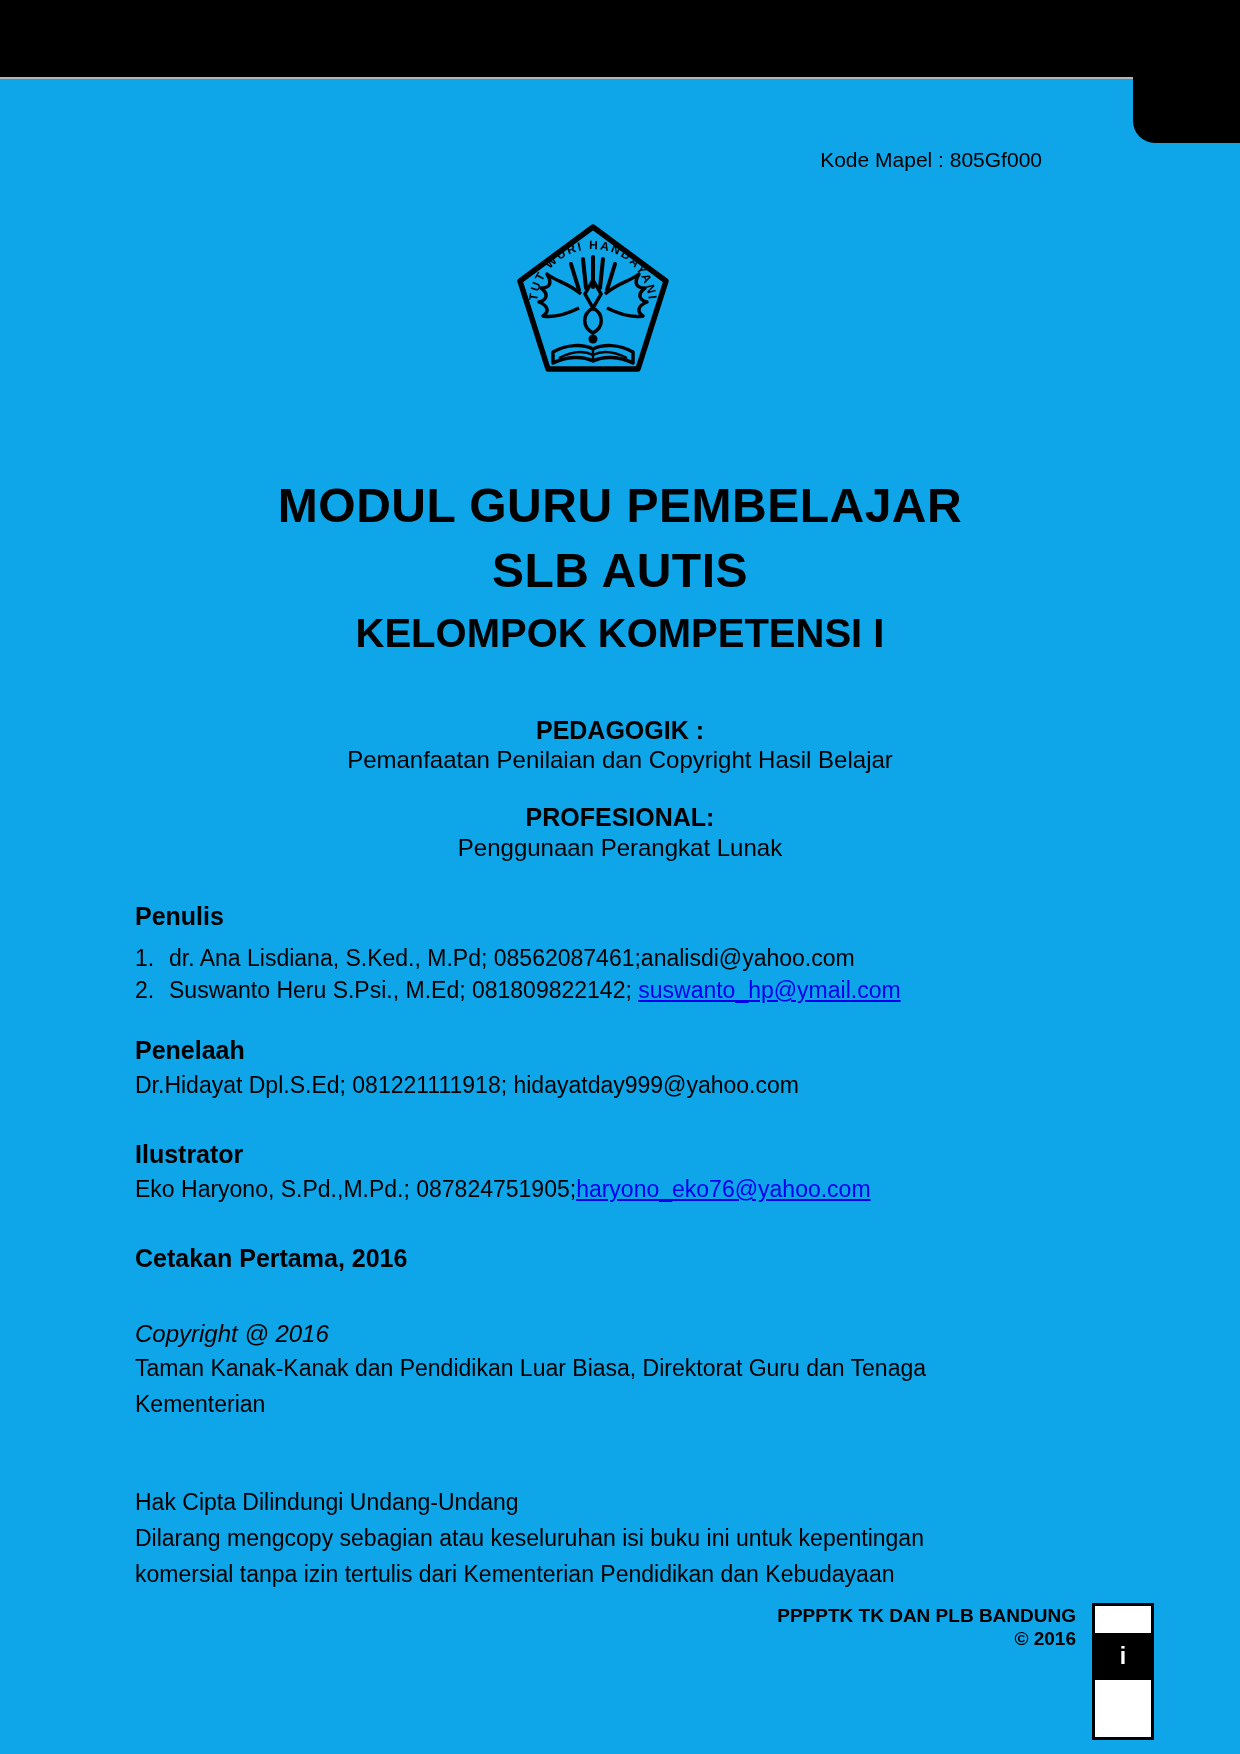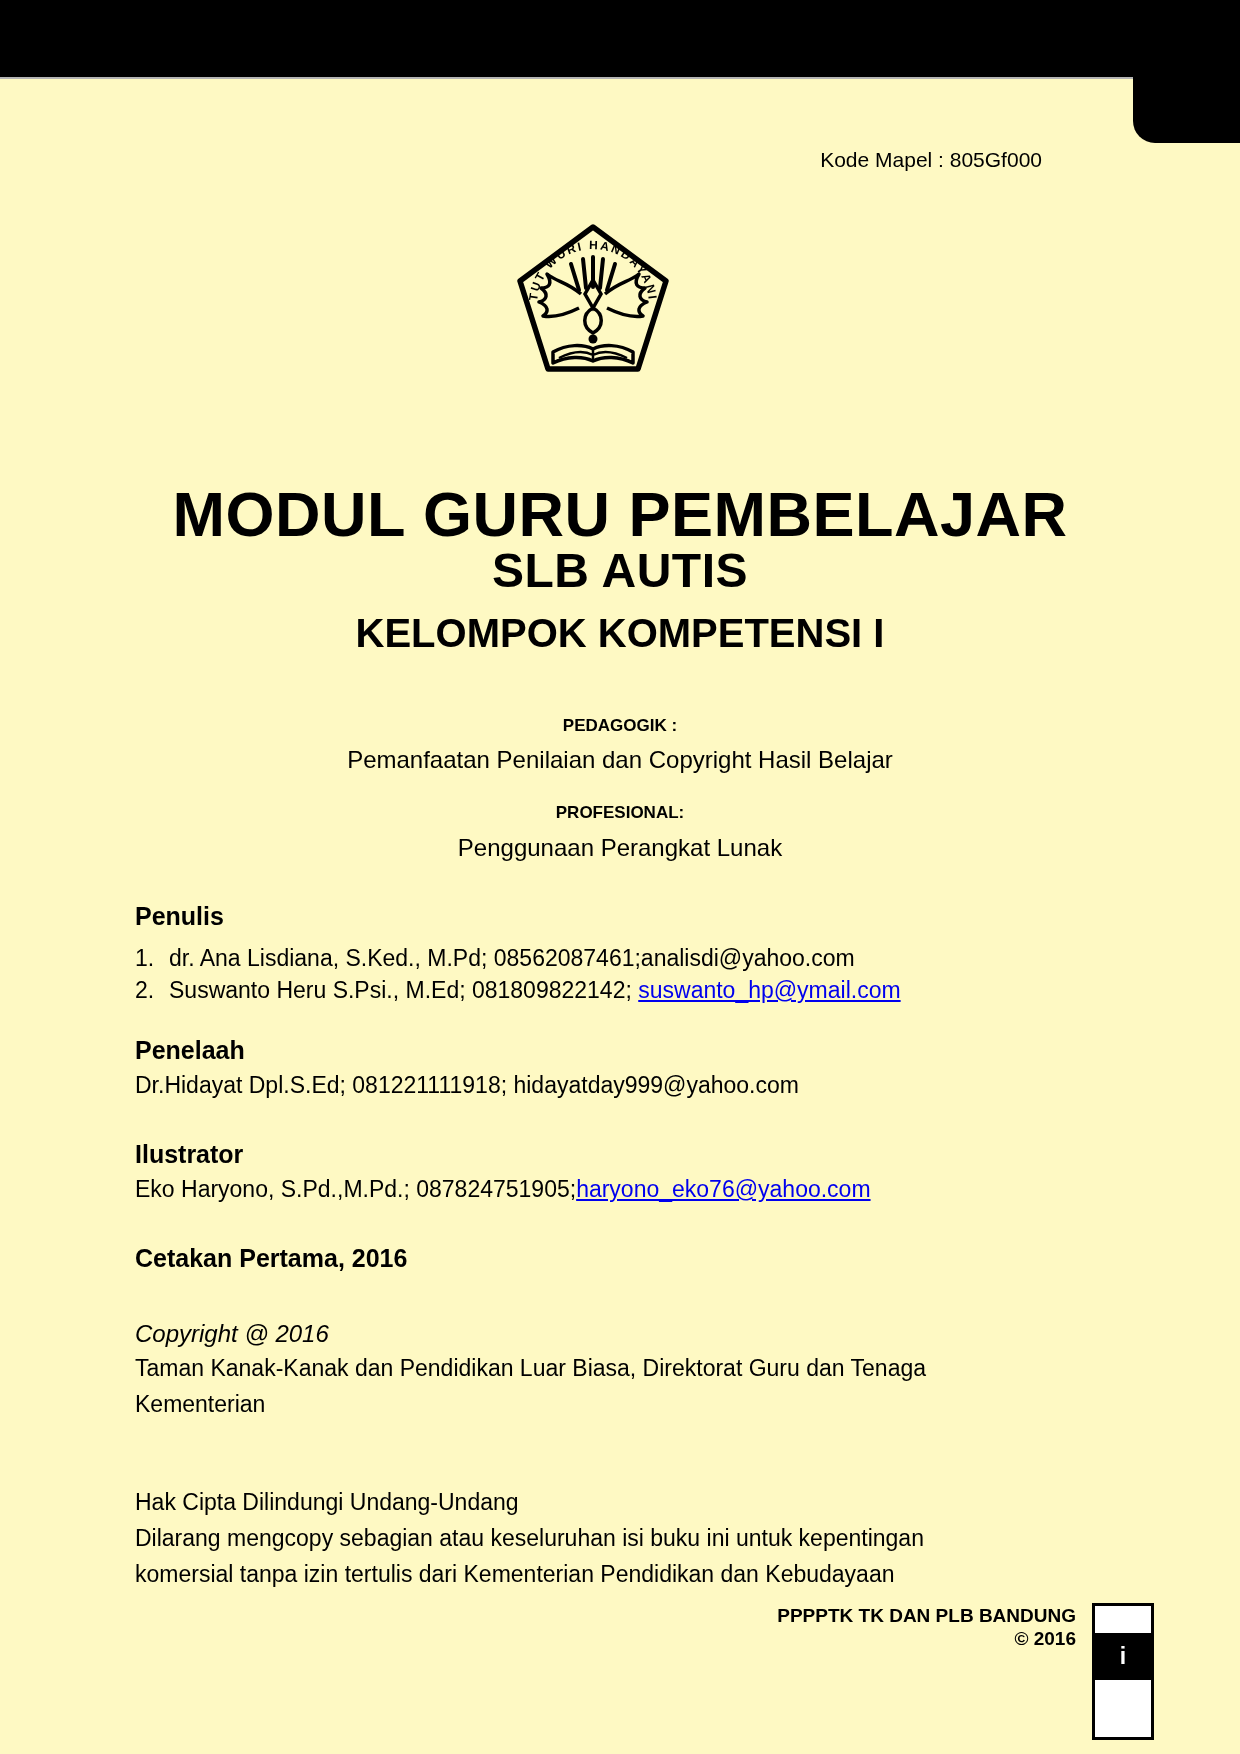--- a/index.html
+++ b/index.html
@@ -1,38 +1,38 @@
 <!DOCTYPE html>
 <html><head>
 <meta charset="utf-8">
 <style>
   html,body { margin:0; padding:0; background:#ffffff; }
   .page {
-    position:relative; width:1240px; height:1754px; background:#fef9c3;
+    position:relative; width:1240px; height:1754px; background:#0ea5e9;
     font-family:"Liberation Sans", sans-serif; color:#000; overflow:hidden;
   }
   .top-bar {
     position:absolute; left:0; top:0; width:1240px; height:77px;
     background:#000; border-bottom:2px solid #b5b5b5;
   }
   .corner-tab {
     position:absolute; left:1133px; top:0; width:107px; height:143px;
     background:#000; border-bottom-left-radius:22px;
   }
   .kode-mapel {
     position:absolute; top:148px; right:198px; font-size:21px; white-space:nowrap;
   }
   .logo { position:absolute; left:513px; top:222px; width:160px; height:152px; }
   .logo .motto { font-size:12px; font-weight:bold; letter-spacing:2px; fill:#000;
     font-family:"Liberation Sans", sans-serif; }
   .centered { position:absolute; left:0; width:1240px; text-align:center; white-space:nowrap; }
-  .title1 { top:478px; font-size:63px; font-weight:bold; line-height:1.15; letter-spacing:0.5px; }
+  .title1 { top:478px; font-size:48px; font-weight:bold; line-height:1.15; letter-spacing:0.5px; }
   .title2 { top:543px; font-size:48px; font-weight:bold; line-height:1.15; letter-spacing:0.5px; }
   .title3 { top:610px; font-size:40px; font-weight:bold; line-height:1.15; }
-  .comp-label { font-size:17px; font-weight:bold; }
+  .comp-label { font-size:25px; font-weight:bold; }
   .comp-desc  { font-size:24px; }
   .ped-label  { top:716px; }
   .ped-desc   { top:746px; }
   .prof-label { top:803px; }
   .prof-desc  { top:834px; }
   .leftcol { position:absolute; left:135px; white-space:nowrap; }
   .heading { font-size:25px; font-weight:bold; }
   .bodytext { font-size:23px; }
   .penulis-heading   { top:902px; }
   .authors           { top:942px; line-height:32px; font-size:23px; }

